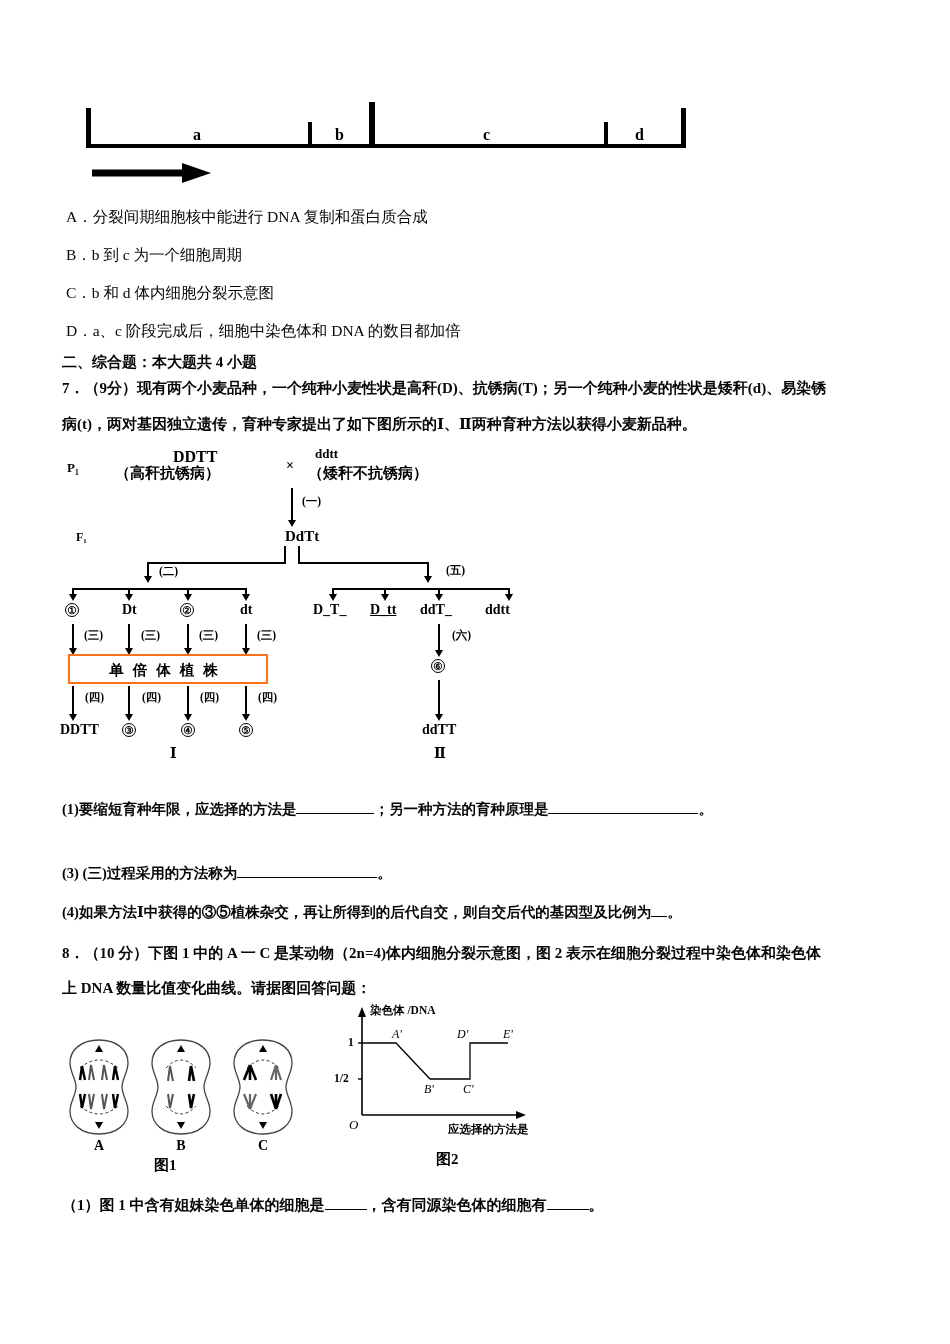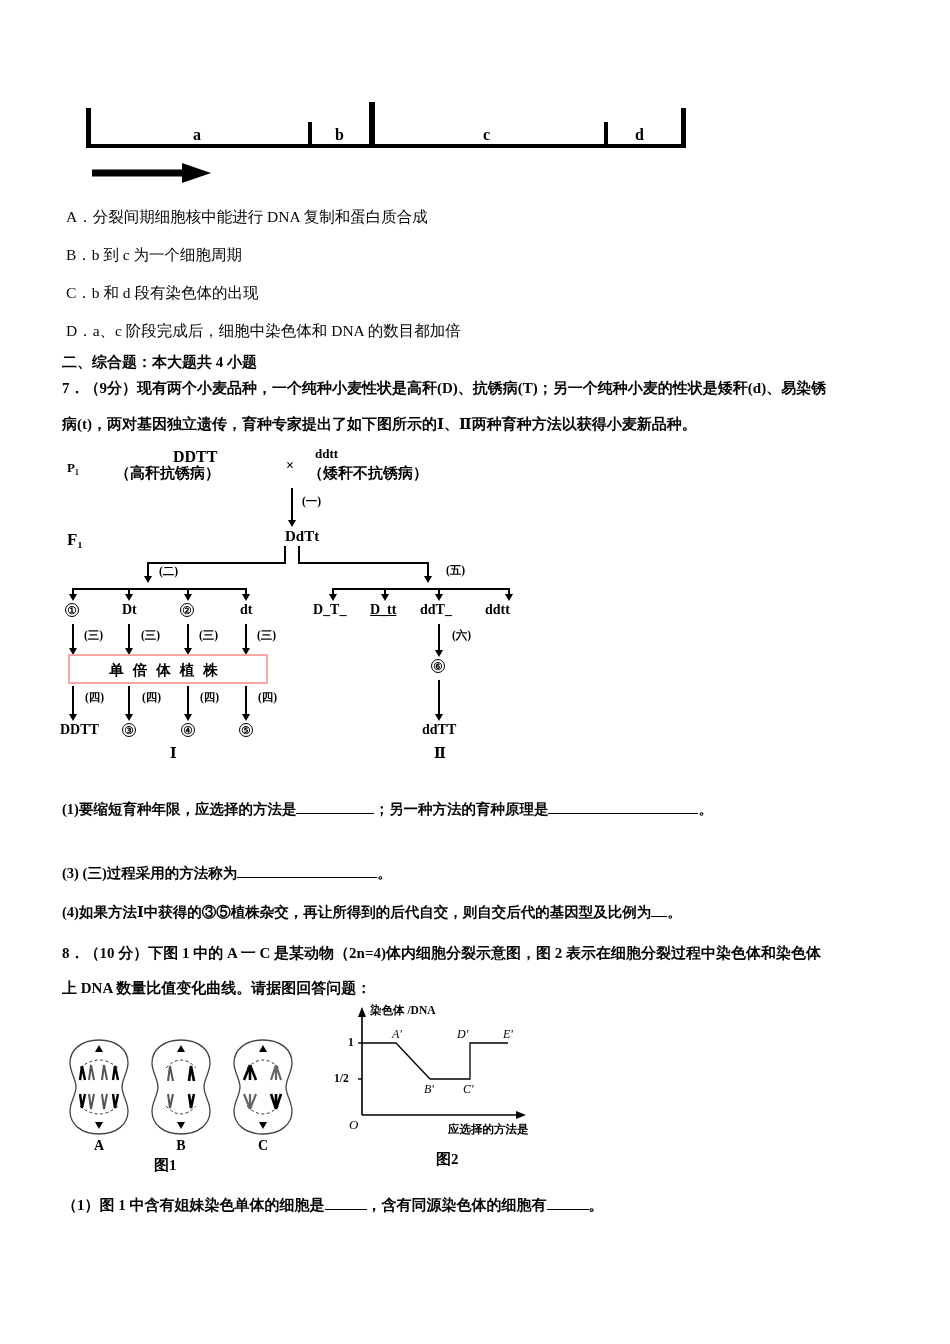--- a/index.html
+++ b/index.html
@@ -87,21 +87,21 @@
     border-radius: 50%;
     width: 14px; height: 14px;
     line-height: 13px;
     text-align: center;
     font-size: 10.5px;
     font-weight: bold;
     box-sizing: border-box;
   }
   #haploid-box {
     position: absolute;
-    border: 2px solid #fca5a5;
+    border: 2px solid #f97316;
     box-sizing: border-box;
     text-align: center;
     font-weight: bold;
     font-size: 14.5px;
     letter-spacing: 9px;
     padding-top: 5px;
   }
 
   
   .blank {
@@ -167,34 +167,34 @@
 
   <div id="cycle-arrow">
     <svg width="120" height="22" viewBox="0 0 120 22">
       <line x1="0" y1="11" x2="95" y2="11" stroke="#000" stroke-width="7"></line>
       <polygon points="90,1 119,11 90,21" fill="#000"></polygon>
     </svg>
   </div>
 
   <div class="txt opt" style="left:66px; top:207px;">A．分裂间期细胞核中能进行 DNA 复制和蛋白质合成</div>
   <div class="txt opt" style="left:66px; top:245px;">B．b 到 c 为一个细胞周期</div>
-  <div class="txt opt" style="left:66px; top:283px;">C．b 和 d 段有染色体的出现</div>
+  <div class="txt opt" style="left:66px; top:283px;">C．b 和 d 体内细胞分裂示意图</div>
   <div class="txt opt" style="left:66px; top:321px;">D．a、c 阶段完成后，细胞中染色体和 DNA 的数目都加倍</div>
 
   <div class="txt" style="left:62px; top:353px; font-size:15px;">二、综合题：本大题共 4 小题</div>
 
   <div class="txt" style="left:62px; top:379px; font-size:15px;">
     <span>7．</span><span>（9分）</span><span>现有两个小麦品种，一个纯种小麦性状是高秆(D)、抗锈病(T)；另一个纯种小麦的性状是矮秆(d)、易染锈</span>
   </div>
   <div class="txt" style="left:62px; top:415px; font-size:15px;">病(t)，两对基因独立遗传，育种专家提出了如下图所示的Ⅰ、Ⅱ两种育种方法以获得小麦新品种。</div>
 
   <div id="breeding-figure">
 
     <div class="bd-txt" style="left:7px; top:18px; font-size:13px;">P₁</div>
-    <div class="bd-txt" style="left:7px; top:88px; font-size:17px;">F₁</div>
+    <div class="bd-txt" style="left:16px; top:88px; font-size:12px;">F₁</div>
 
     <div class="bd-txt" style="left:113px; top:6px;  font-size:16px;">DDTT</div>
     <div class="bd-txt" style="left:55px;  top:22px; font-size:15px;">（高秆抗锈病）</div>
     <div class="bd-txt" style="left:226px; top:16px; font-size:14px;">×</div>
     <div class="bd-txt" style="left:255px; top:4px;  font-size:13px;">ddtt</div>
     <div class="bd-txt" style="left:248px; top:22px; font-size:15px;">（矮秆不抗锈病）</div>
 
     <div class="bd-line" style="left:231px; top:46px; width:2px; height:34px;"></div>
     <div class="bd-arrowhead" style="left:228px; top:78px;"></div>
     <div class="bd-step" style="left:242px; top:52px;">(一)</div>

